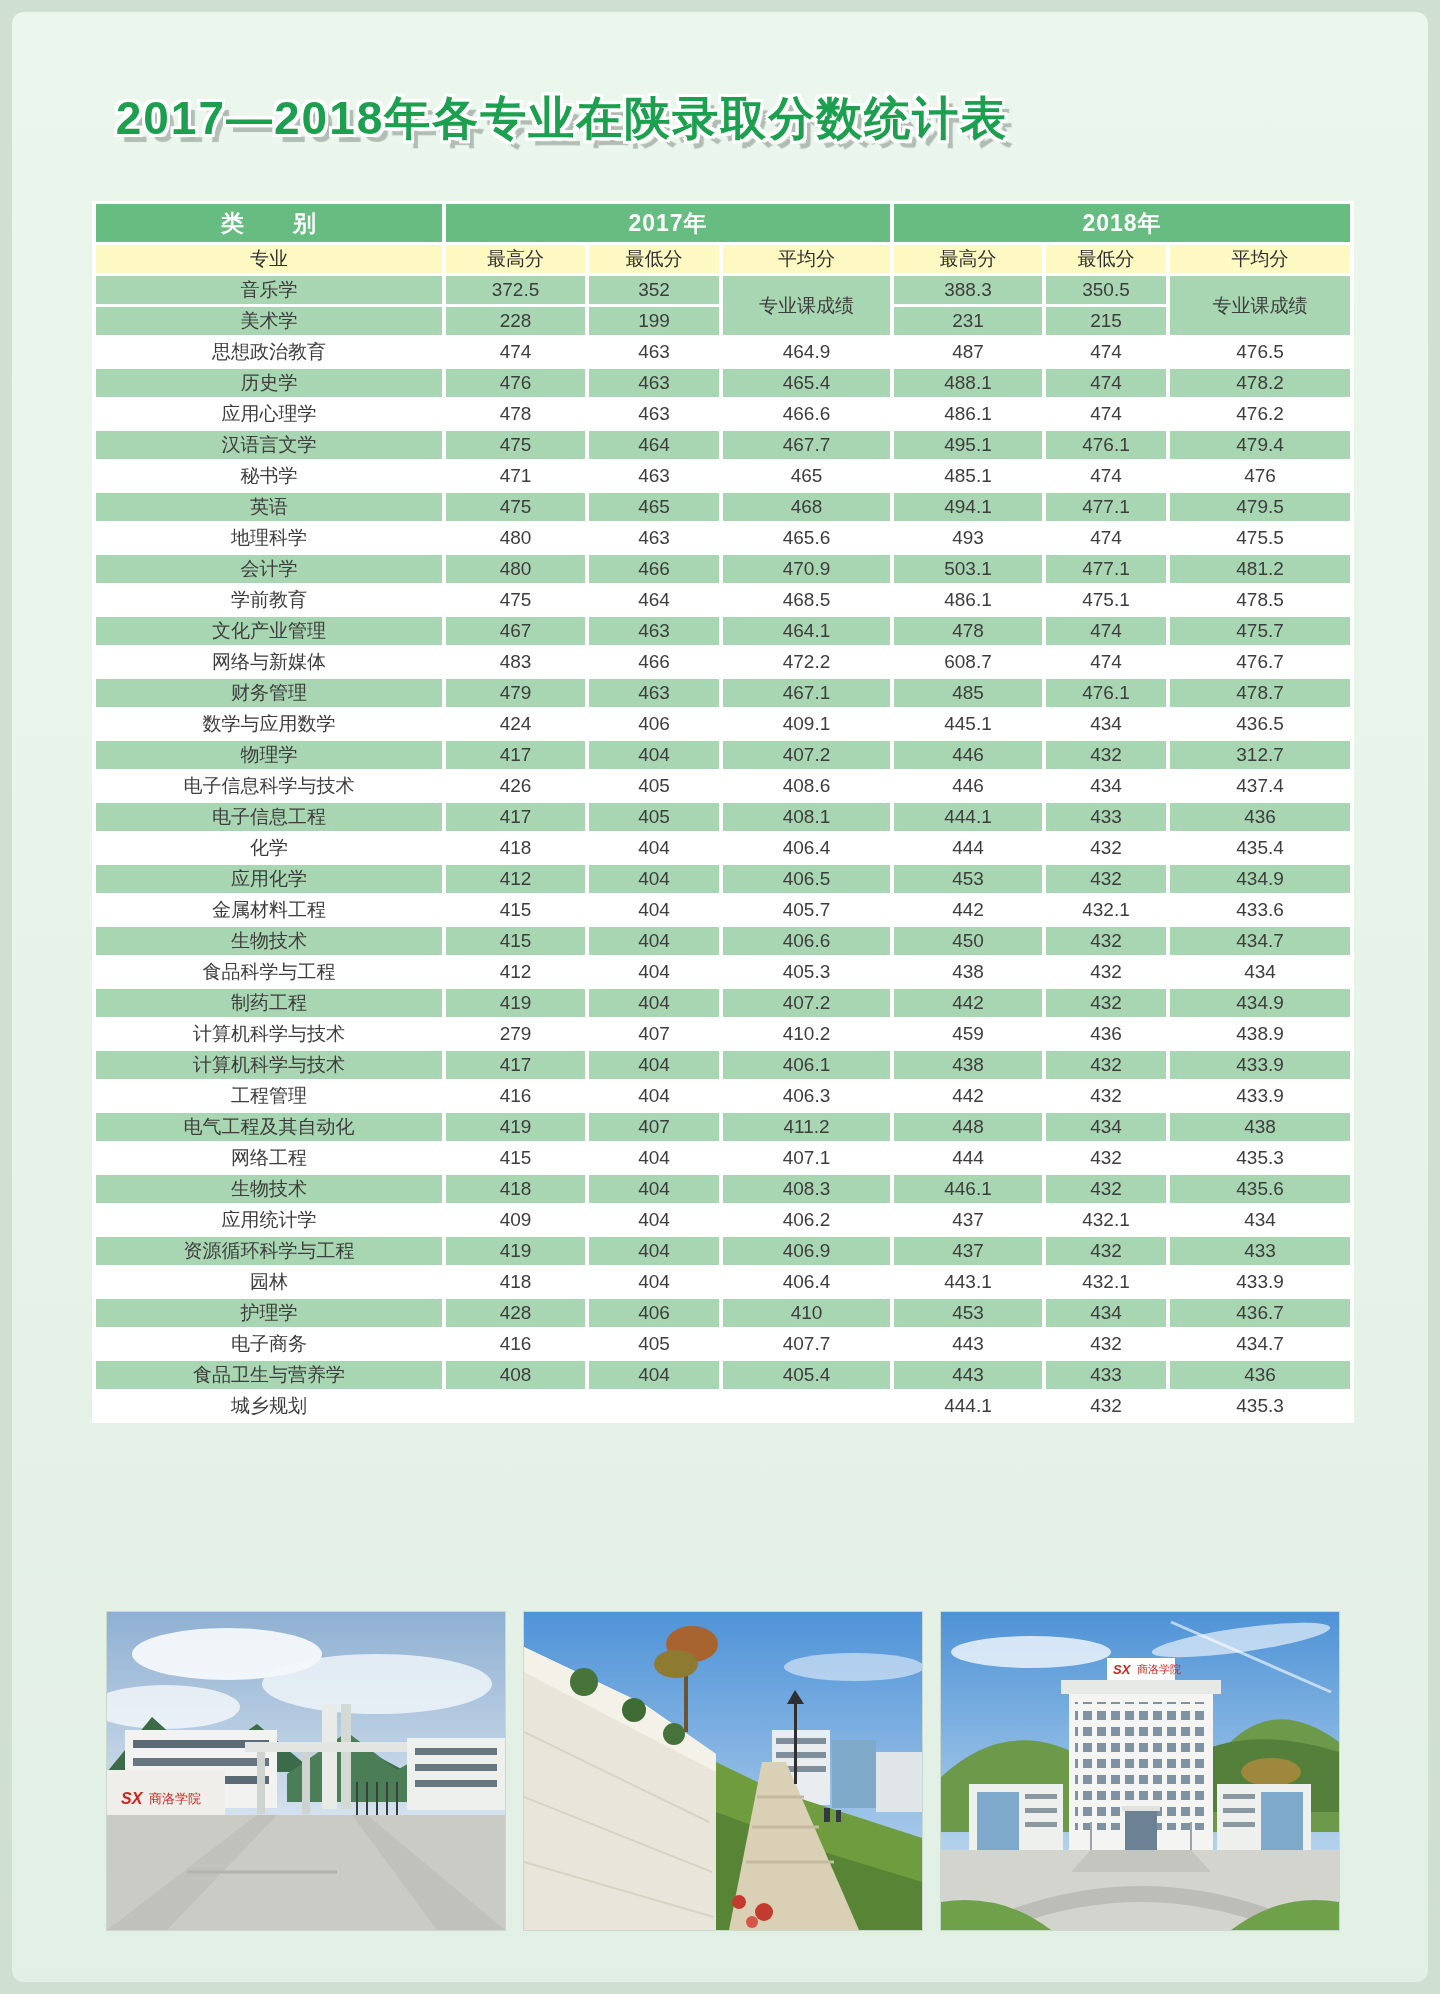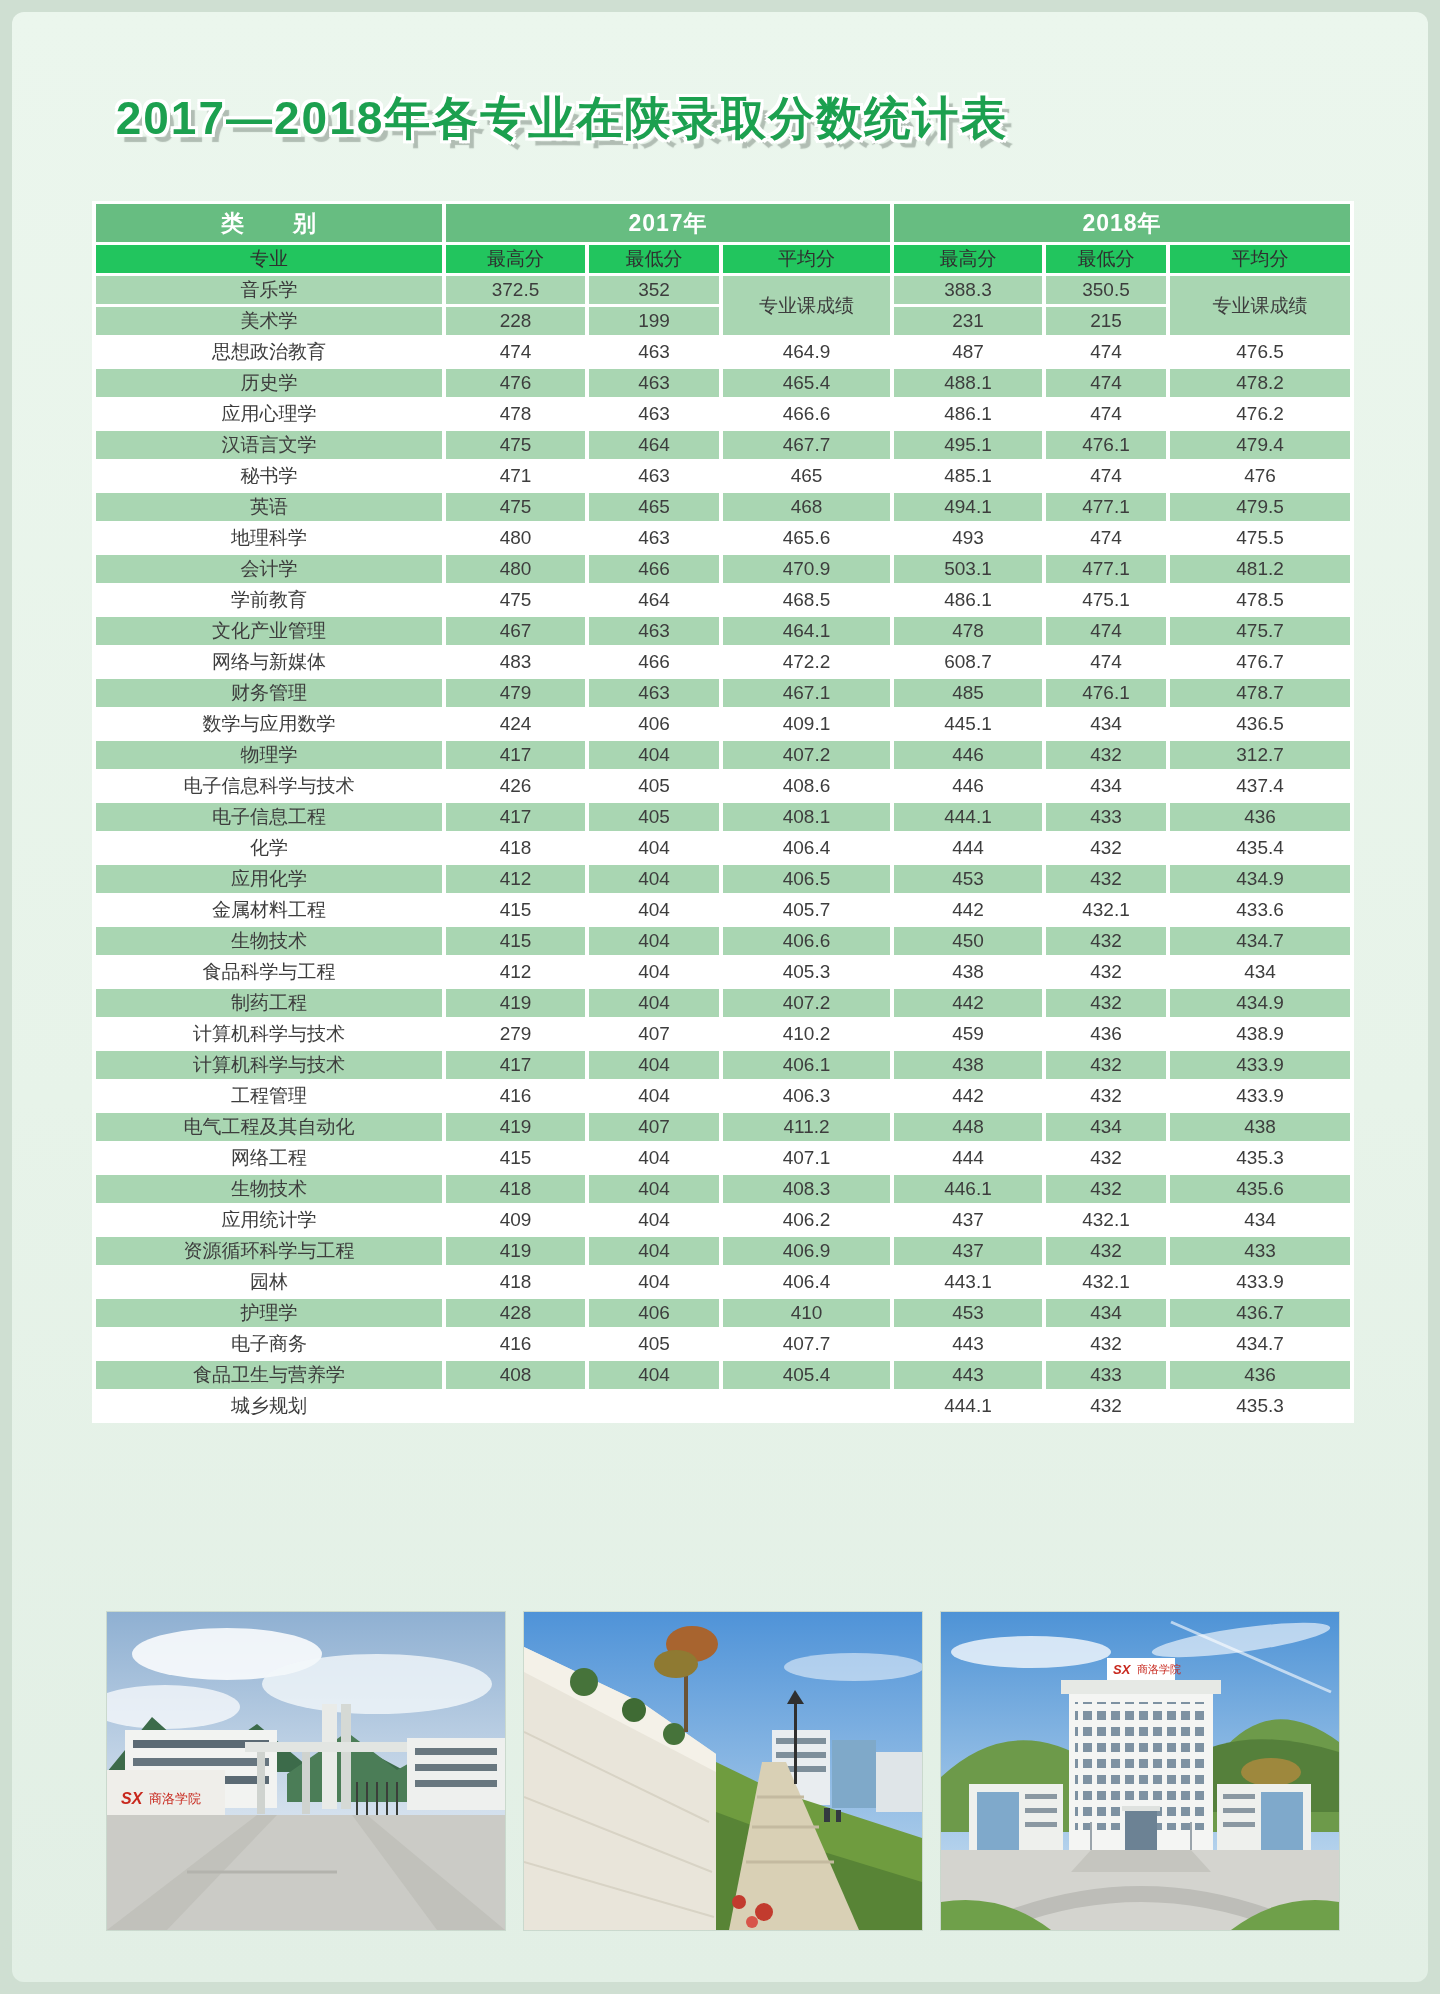--- a/index.html
+++ b/index.html
@@ -33,21 +33,21 @@
   }
   .score-table th,.score-table td{
     padding:0;text-align:center;vertical-align:middle;
     font-weight:normal;overflow:hidden;white-space:nowrap;
   }
   .score-table thead tr.year-row th{
     background:#67bd81;color:#ffffff;font-size:23px;font-weight:bold;
     height:38px;letter-spacing:1px;
   }
   .score-table thead tr.sub-row th{
-    background:#22c55e;color:#2f2f2f;font-size:19px;height:28px;
+    background:#fef9c3;color:#2f2f2f;font-size:19px;height:28px;
   }
   .score-table td{font-size:19px;color:#3d3d3d;height:28px;background:#ffffff;}
   tr.row-green td{background:#a9d6b2;}
   tr.row-white td{background:#ffffff;}
   td.merged-avg{background:#a9d6b2;font-family:Liberation Mono, monospace;}
   
   .tips{position:absolute;left:96px;top:1430px;width:1238px;}
   .tips-title{color:#23a455;font-size:26px;font-weight:bold;letter-spacing:1px;}
   .tips-body{
     margin-top:10px;color:#3fae63;font-size:22.5px;font-weight:600;

